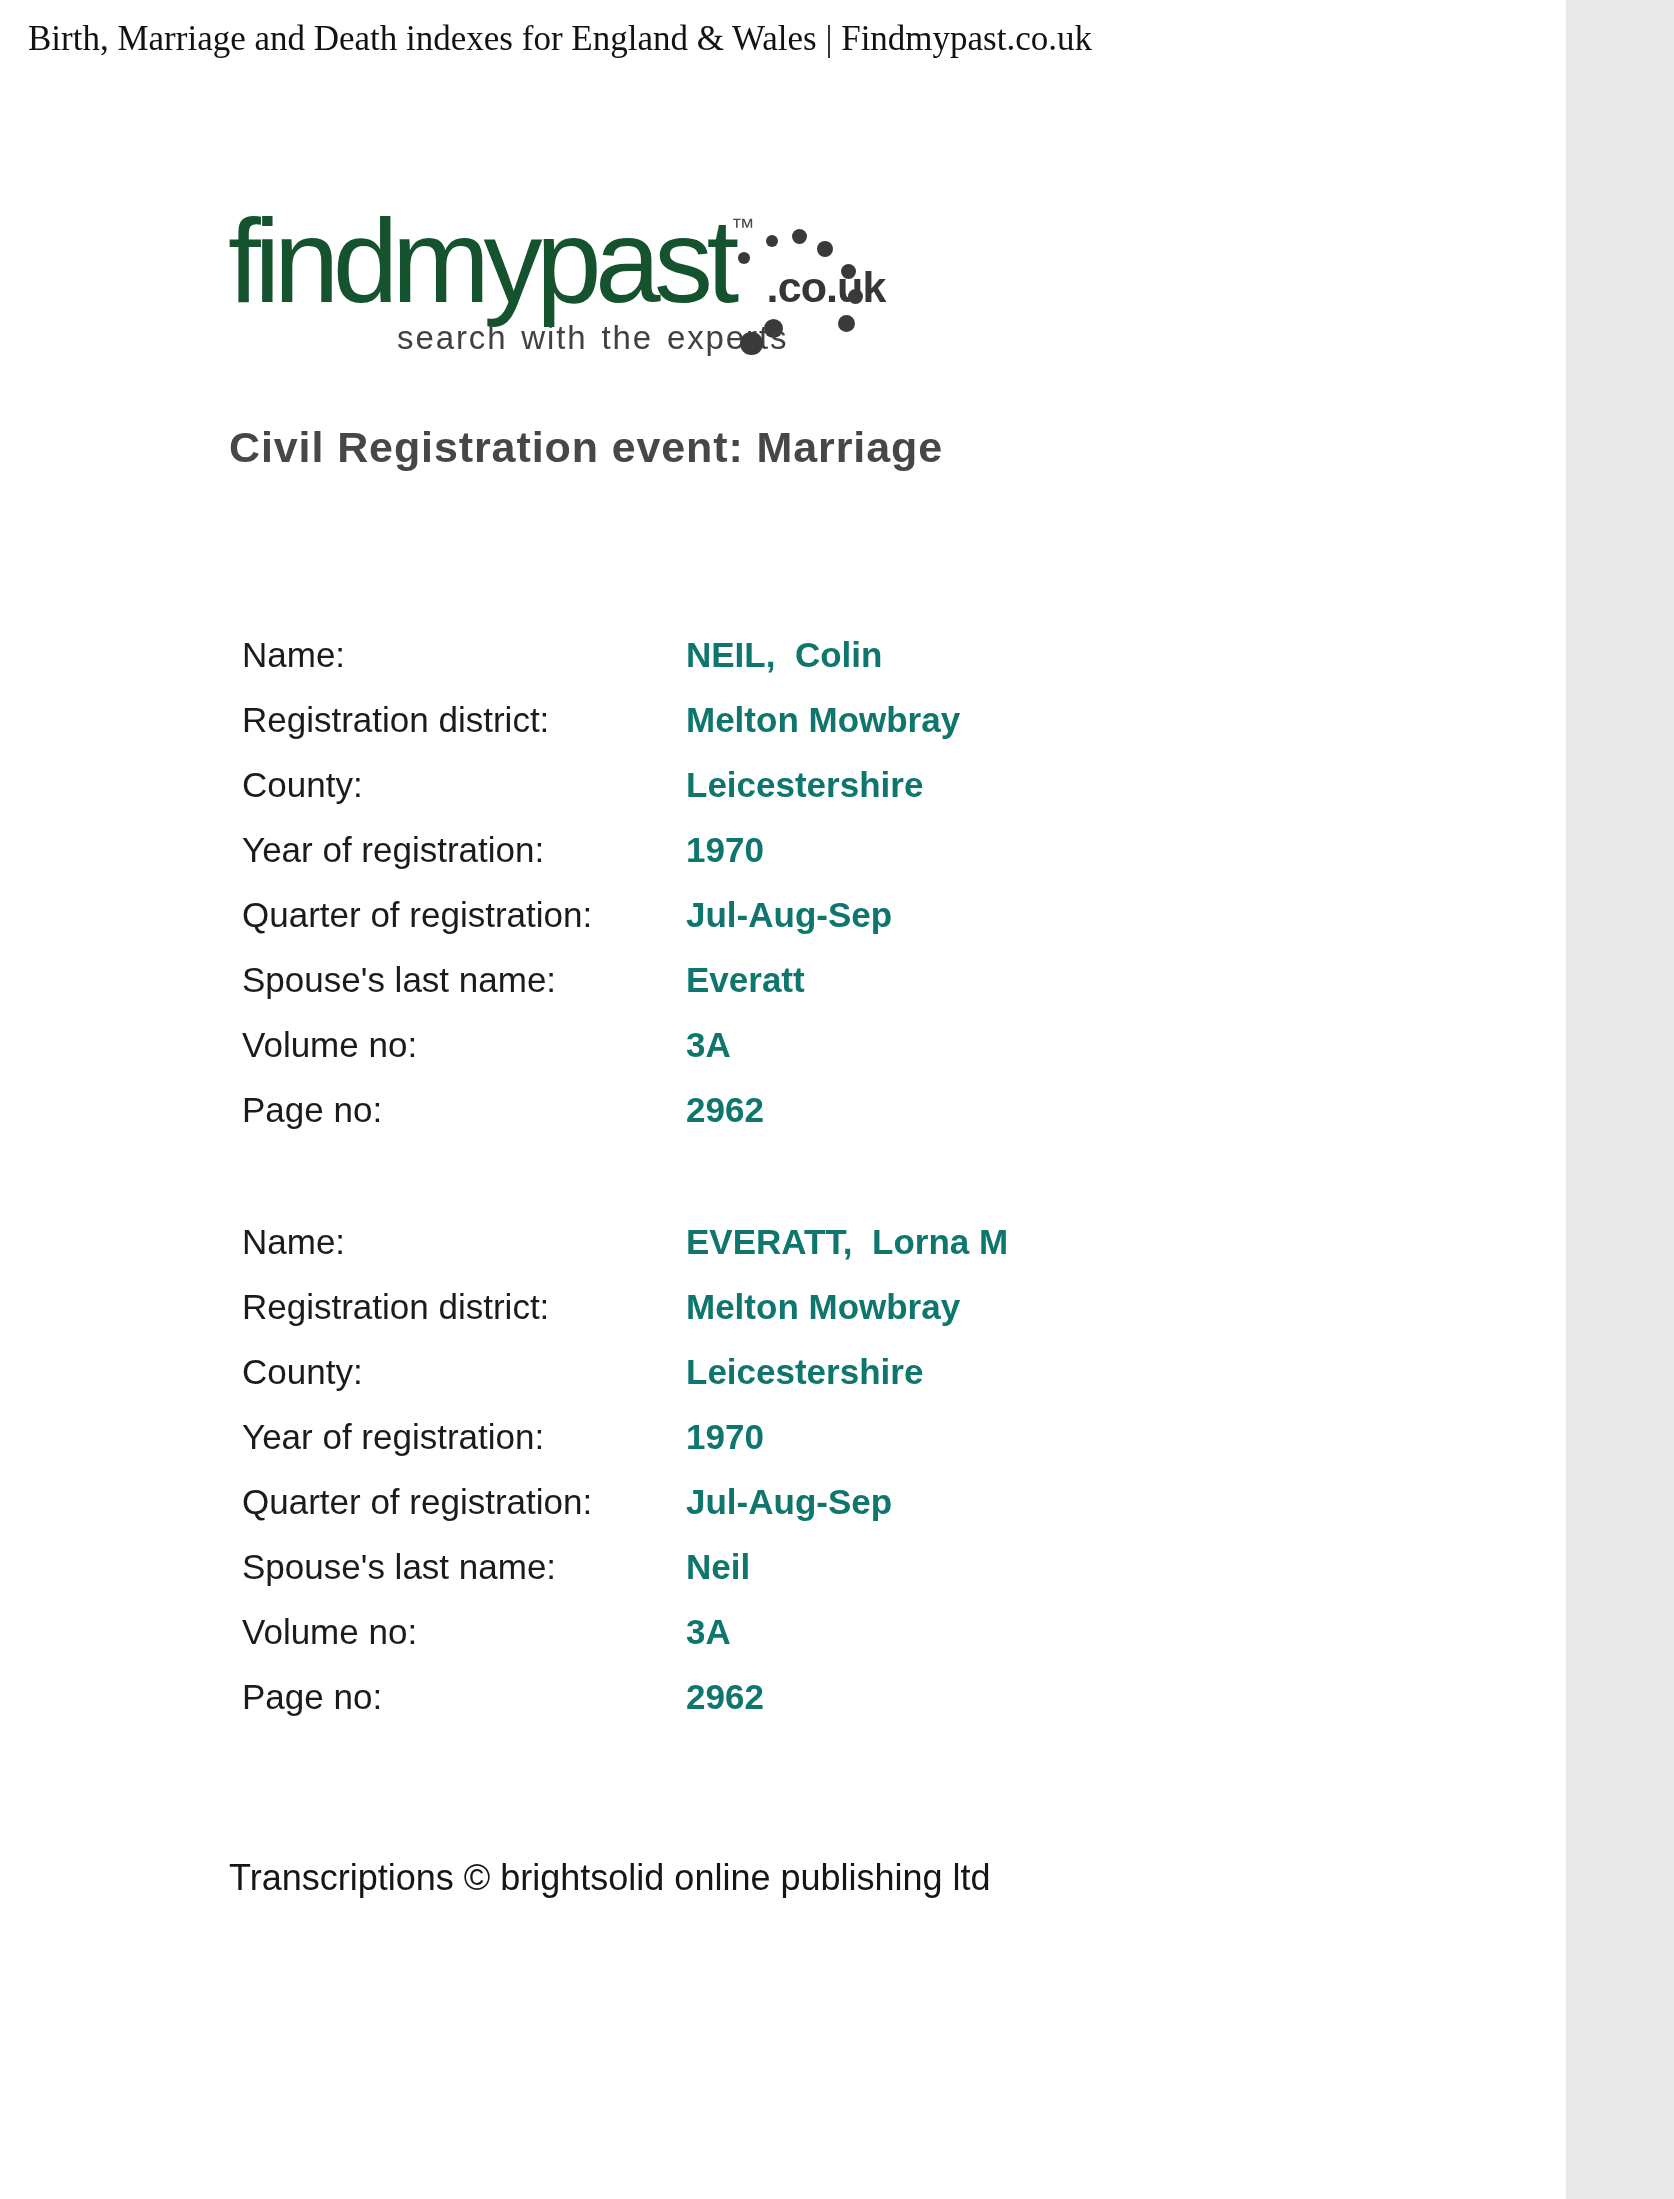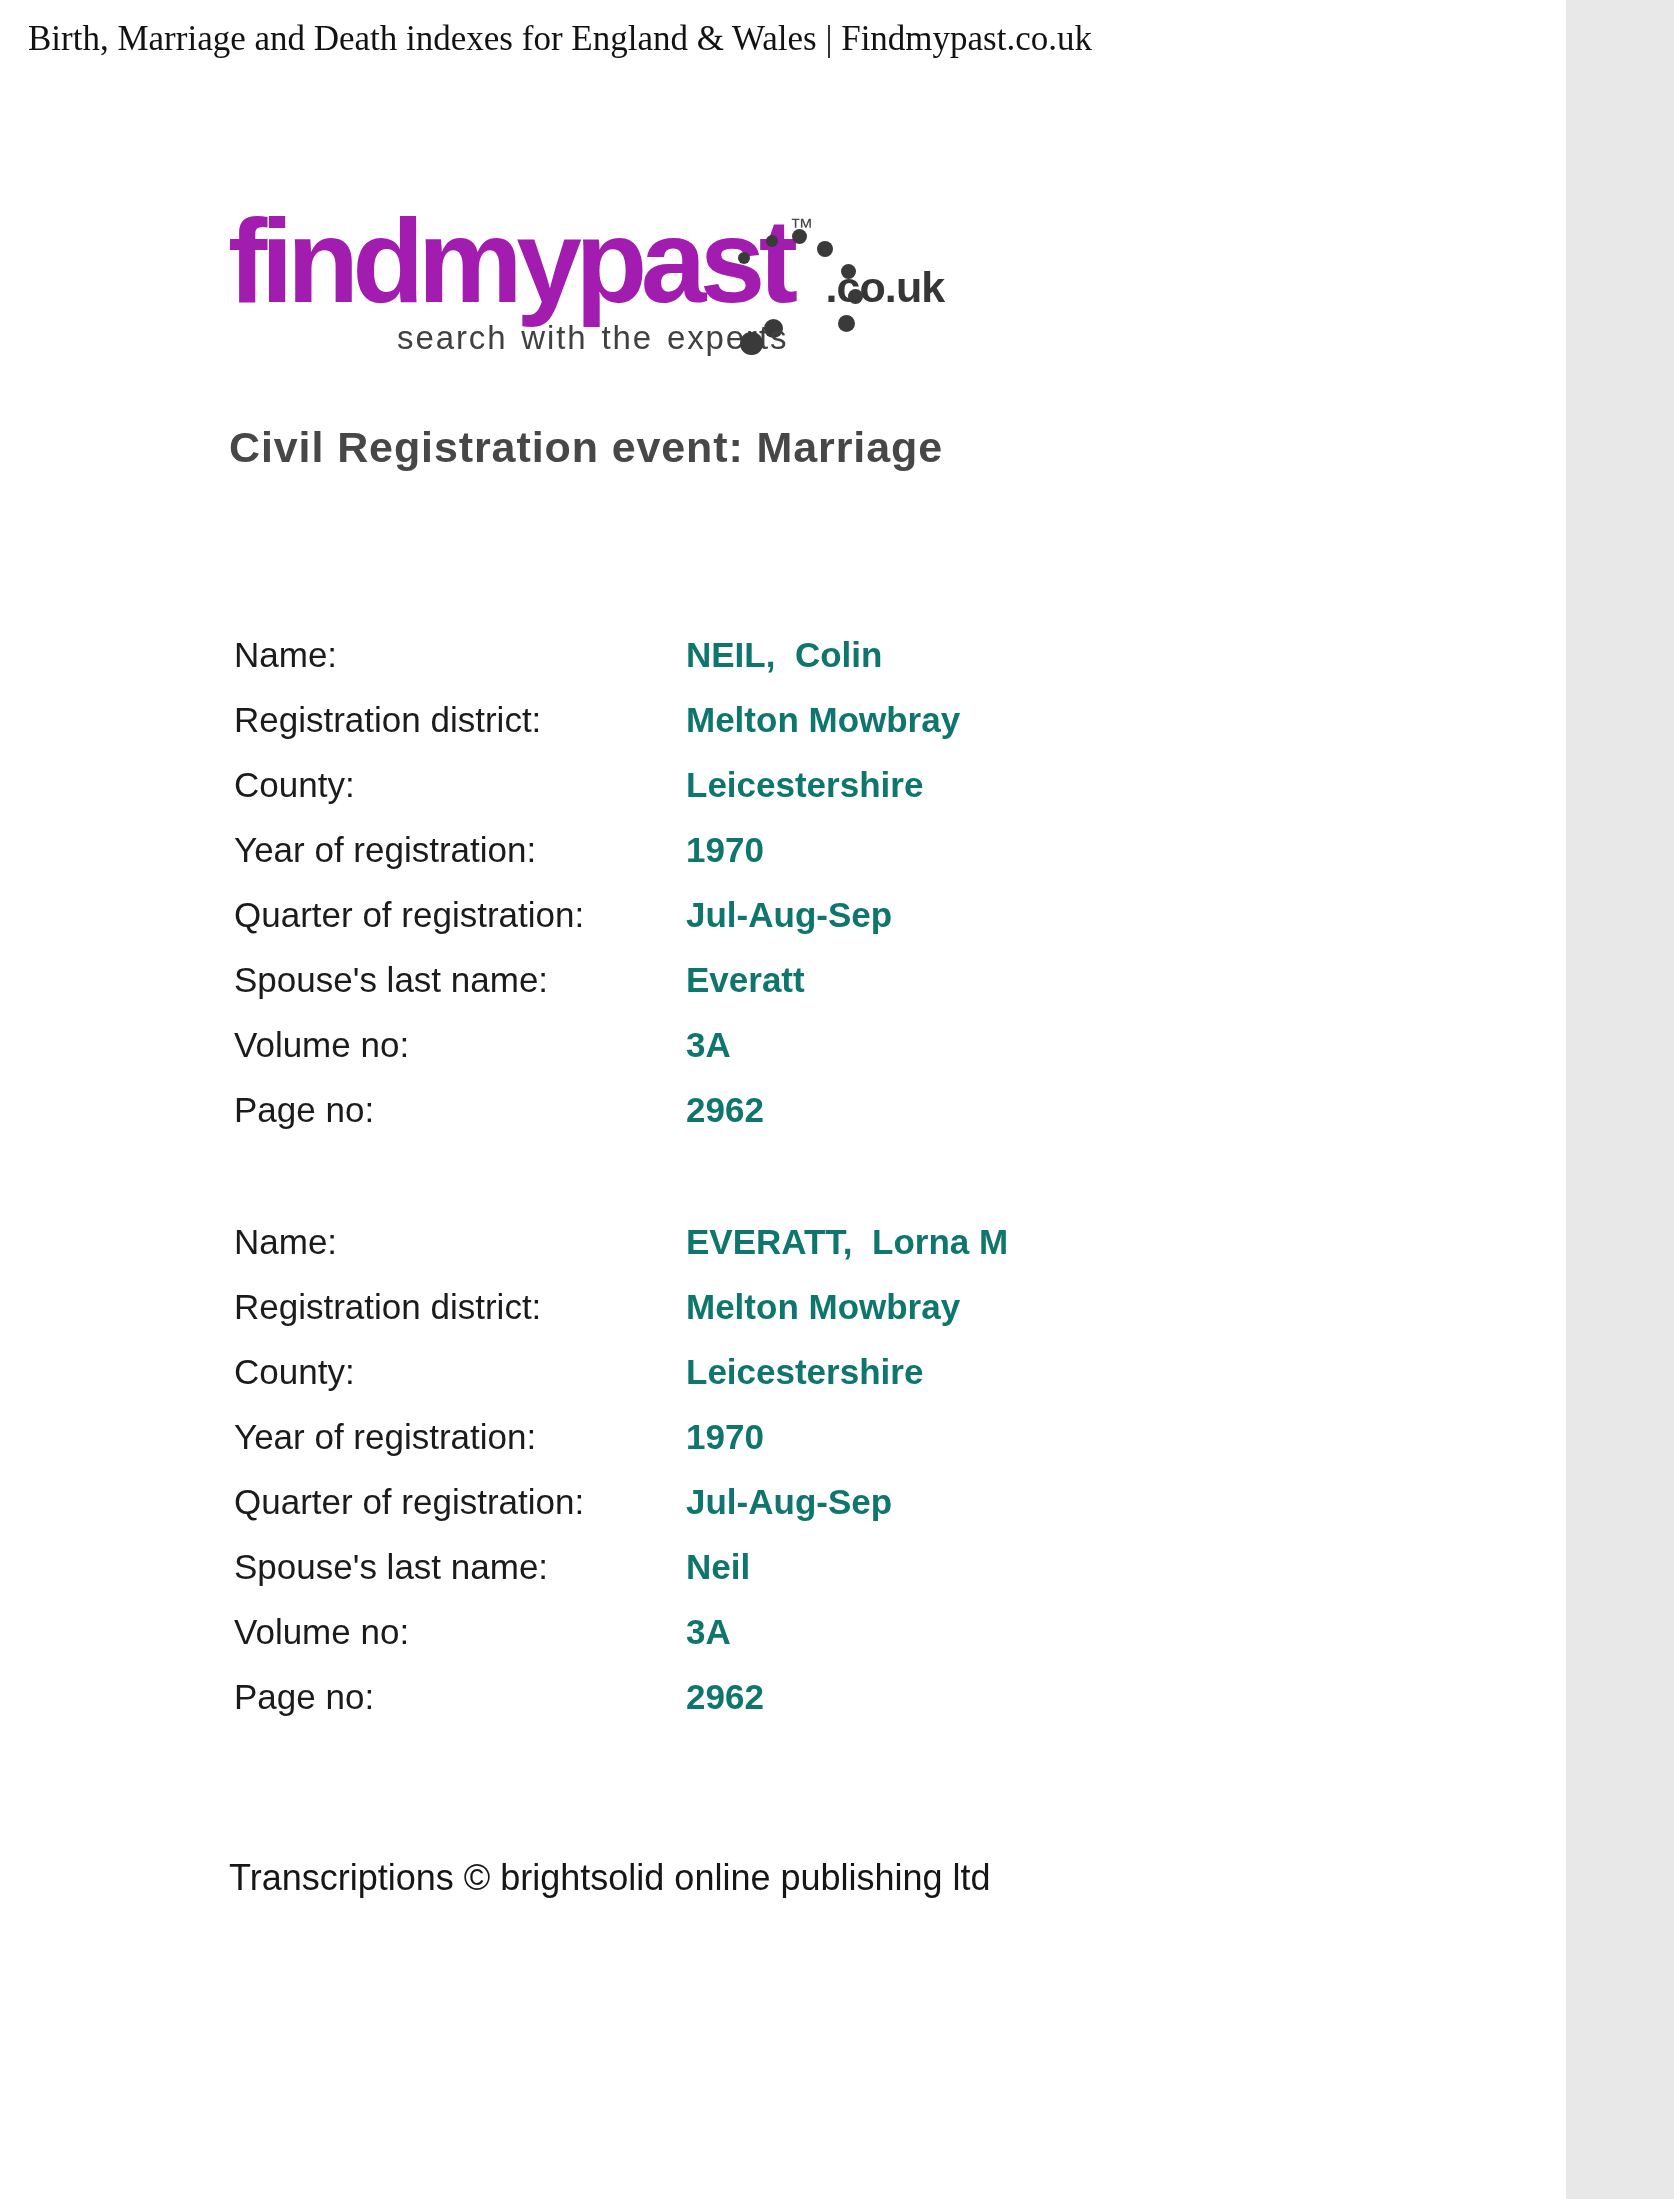--- a/index.html
+++ b/index.html
@@ -16,22 +16,22 @@
     position:absolute;left:28px;top:19px;
     font-family:"Liberation Serif", serif;
     font-size:35px;line-height:1.15;
     color:#121212;
     white-space:nowrap;
   }
   
   .logo{position:absolute;left:228px;top:178px;width:693px;height:197px;}
   .brand-row{position:absolute;left:0;top:24px;white-space:nowrap;}
   .brand{
-    font-size:118px;line-height:1;font-weight:700;
-    letter-spacing:-6.6px;color:#a21caf;
+    font-size:118px;line-height:1;font-weight:400;
+    letter-spacing:-6.6px;color:#14532d;
   }
   .tm{
     font-size:24px;color:#4a4a4a;
     position:relative;top:-67px;left:-1.9px;letter-spacing:0;
   }
   .tld{
     font-size:43px;font-weight:700;color:#363636;
     margin-left:10px;letter-spacing:-0.9px;
   }
   .tagline{
@@ -51,21 +51,21 @@
     position:absolute;left:229px;top:534px;
     font-size:36px;color:#181818;white-space:nowrap;
   }
   .finder b{color:#0e0e0e;}
   
   .record{position:absolute;left:230px;width:1031px;}
   .record-1{top:635px;}
   .record-2{top:1222px;}
   .row{position:relative;height:65px;}
   .lbl{
-    position:absolute;left:4px;top:0;
+    position:absolute;left:12px;top:0;
     font-size:35px;color:#1b1b1b;white-space:pre;
   }
   .val{
     position:absolute;left:456px;top:0;
     font-size:35px;font-weight:700;color:#0f766e;white-space:pre;
   }
   
   .footer{
     position:absolute;left:229px;top:1857px;
     font-size:36px;color:#161616;white-space:nowrap;

